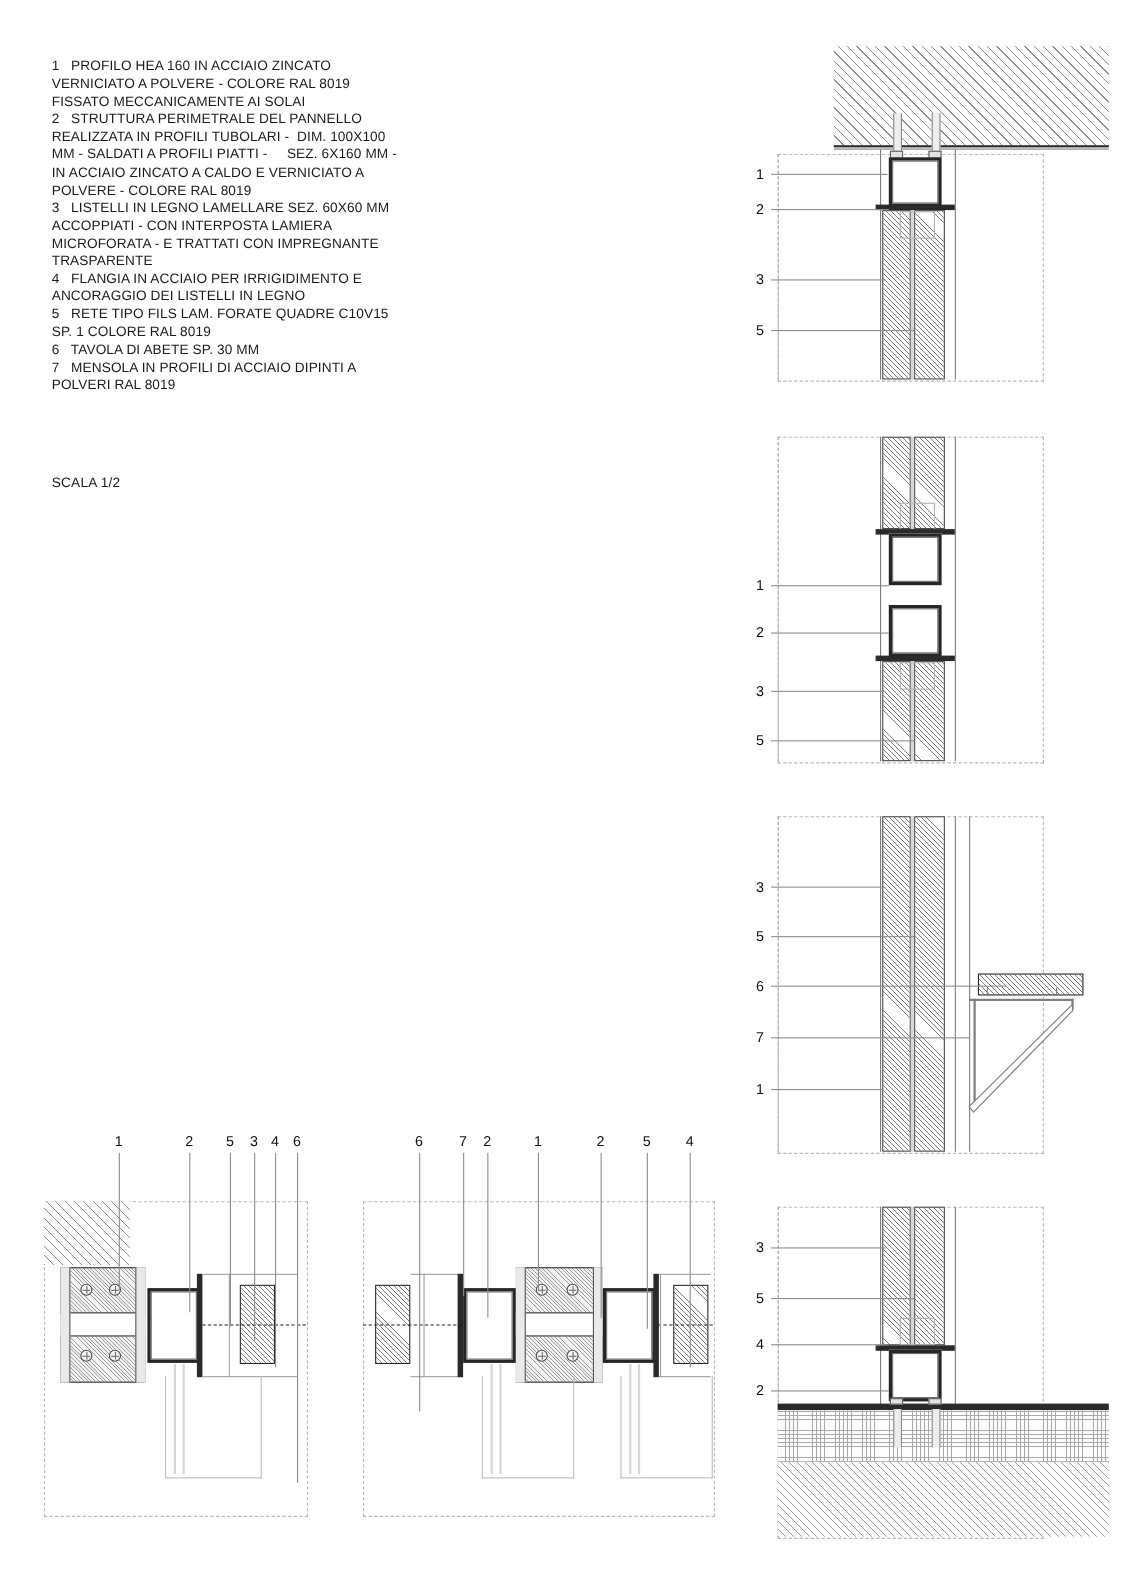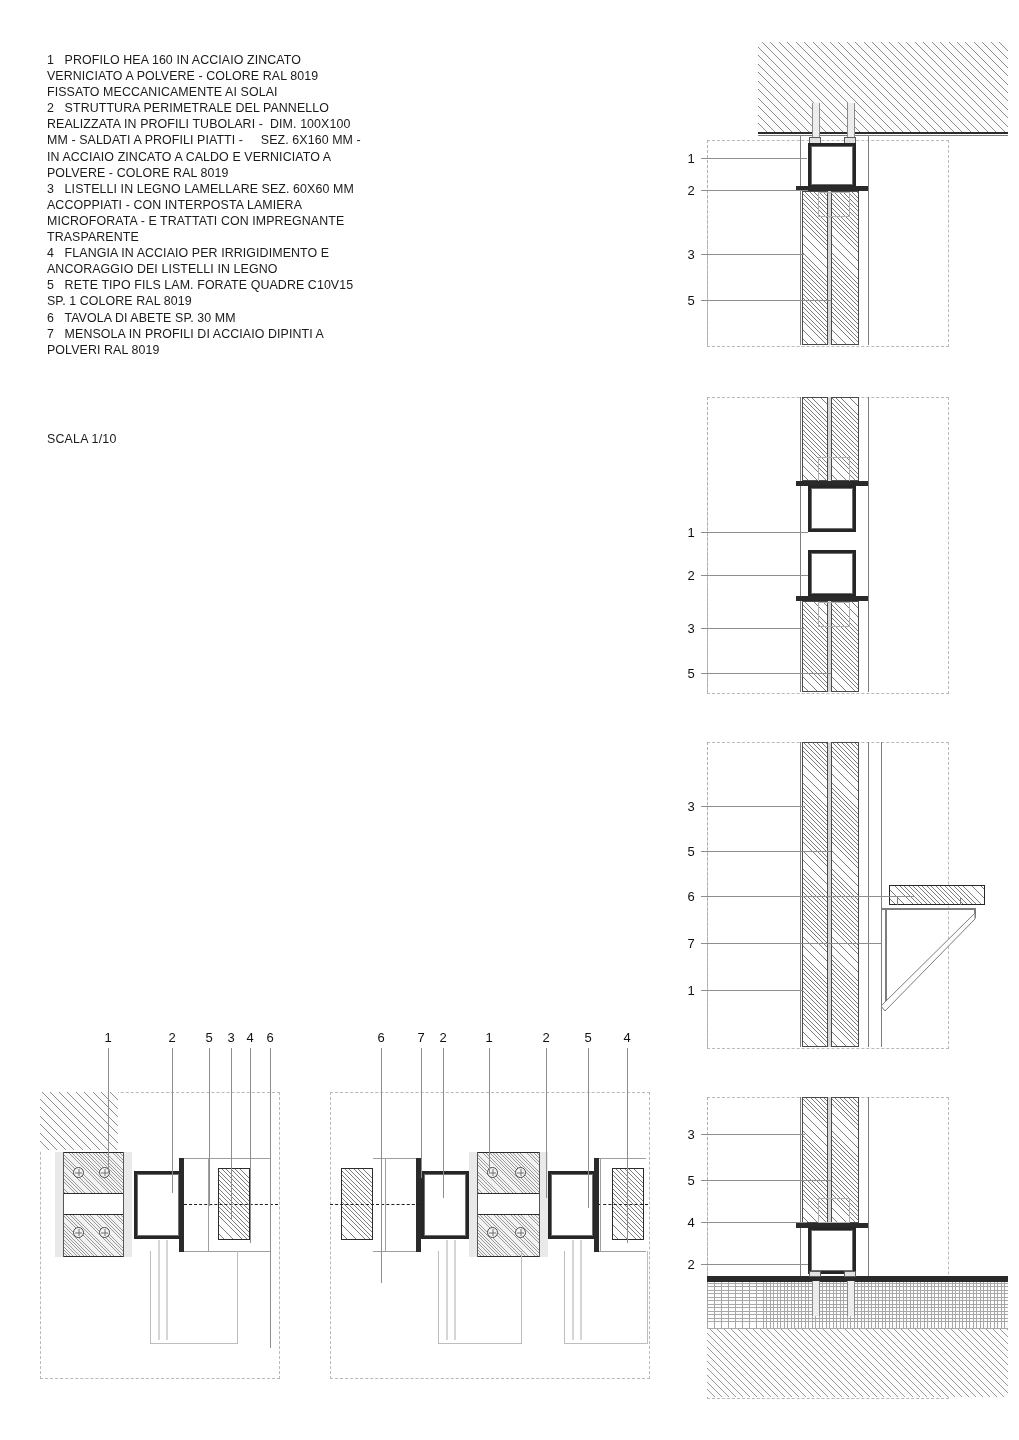--- a/index.html
+++ b/index.html
@@ -112,21 +112,21 @@
 MICROFORATA - E TRATTATI CON IMPREGNANTE
 TRASPARENTE
 4   FLANGIA IN ACCIAIO PER IRRIGIDIMENTO E
 ANCORAGGIO DEI LISTELLI IN LEGNO
 5   RETE TIPO FILS LAM. FORATE QUADRE C10V15
 SP. 1 COLORE RAL 8019
 6   TAVOLA DI ABETE SP. 30 MM
 7   MENSOLA IN PROFILI DI ACCIAIO DIPINTI A
 POLVERI RAL 8019</div>
 
-  <div class="scale-note">SCALA 1/10</div>
+  <div class="scale-note">SCALA 1/2</div>
 
   <div class="det" style="left:705px;top:40px;width:305px;height:345px;">
 
     <div class="bbox" style="left:2px;top:100px;width:240px;height:205px;"></div>
     <div class="axis-v" style="left:2px;top:100px;height:205px;"></div>
 
     <div class="h-concrete" style="position:absolute;left:53px;top:2px;width:250px;height:90px;"></div>
     <div class="ln" style="left:53px;top:92px;width:250px;height:2px;"></div>
     <div class="ln-thin" style="left:53px;top:95px;width:250px;height:1px;"></div>
 

